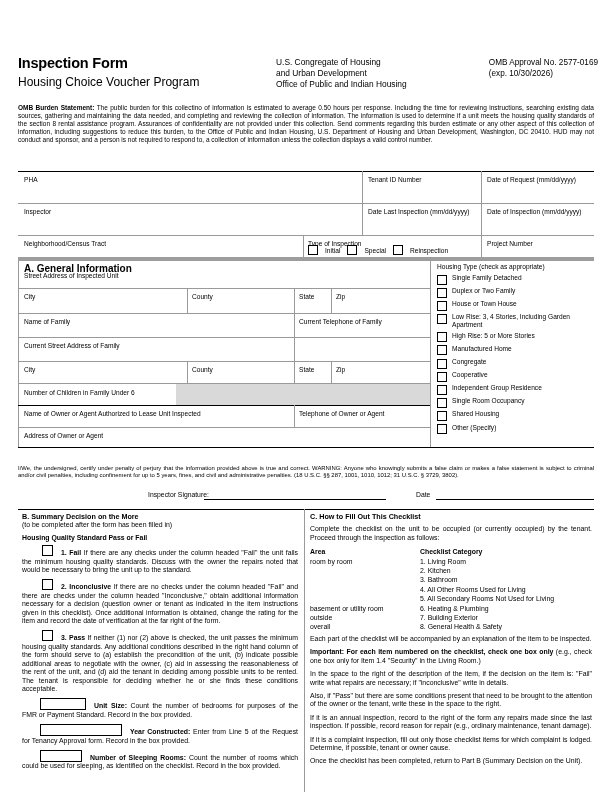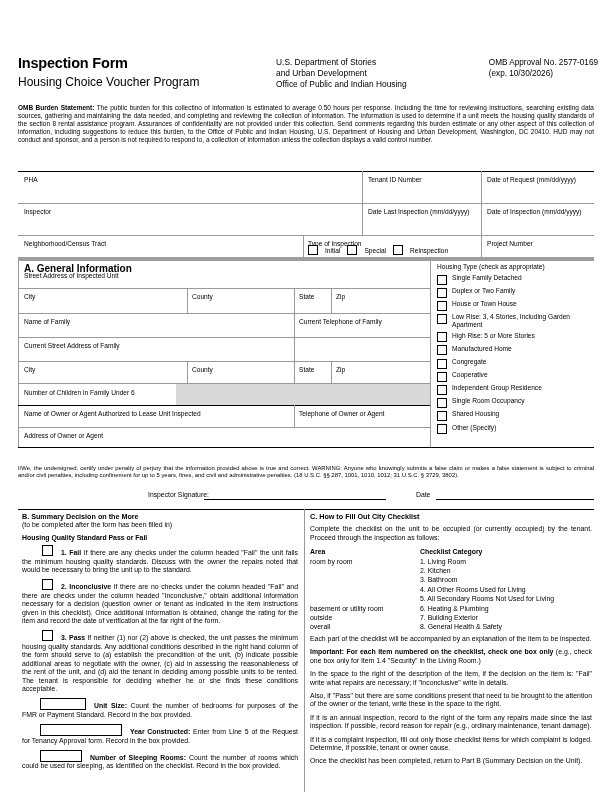--- a/index.html
+++ b/index.html
@@ -60,21 +60,21 @@
 </style>
 </head>
 <body>
 
 <div class="page">
 
   <div class="header">
     <div class="hdr-title">Inspection Form</div>
     <div class="hdr-sub">Housing Choice Voucher Program</div>
     <div class="hdr-mid">
-      <div>U.S. Department of Stories</div>
+      <div>U.S. Congregate of Housing</div>
       <div>and Urban Development</div>
       <div>Office of Public and Indian Housing</div>
     </div>
     <div class="hdr-right">
       <div>OMB Approval No. 2577-0169</div>
       <div>(exp. 10/30/2026)</div>
     </div>
   </div>
 
   <div class="burden">
@@ -246,21 +246,21 @@
     <p>
       <span style="display:inline-block;width:18px;"></span><span class="inbox" style="width:80px;"></span><span style="display:inline-block;width:8px;"></span><span class="bold">Year Constructed:</span><span>  Enter from Line 5 of the Request for Tenancy Approval form.  Record in the box provided.</span>
     </p>
 
     <p>
       <span style="display:inline-block;width:18px;"></span><span class="inbox" style="width:40px;"></span><span style="display:inline-block;width:8px;"></span><span class="bold">Number of Sleeping Rooms:</span><span>  Count the number of rooms which could be used for sleeping, as identified on the checklist. Record in the box provided.</span>
     </p>
   </div>
 
   <div class="sec" style="left:310px;top:470px;width:282px;">
-    <h4>C. How to Fill Out City Checklist</h4>
+    <h4>C. How to Fill Out This Checklist</h4>
     <p style="margin-top:4px;">Complete the checklist on the unit to be occupied (or currently occupied) by the tenant. Proceed through the inspection as follows:</p>
 
     <div class="areatbl">
       <div class="h">Area</div>
       <div class="h">Checklist Category</div>
 
       <div>room by room</div>
       <div>1. Living Room</div>
       <div></div>
       <div>2. Kitchen</div>

